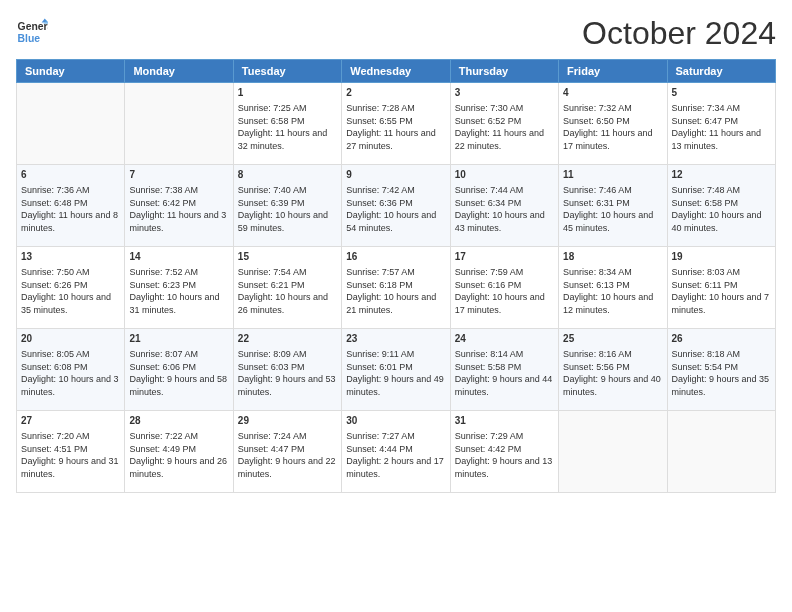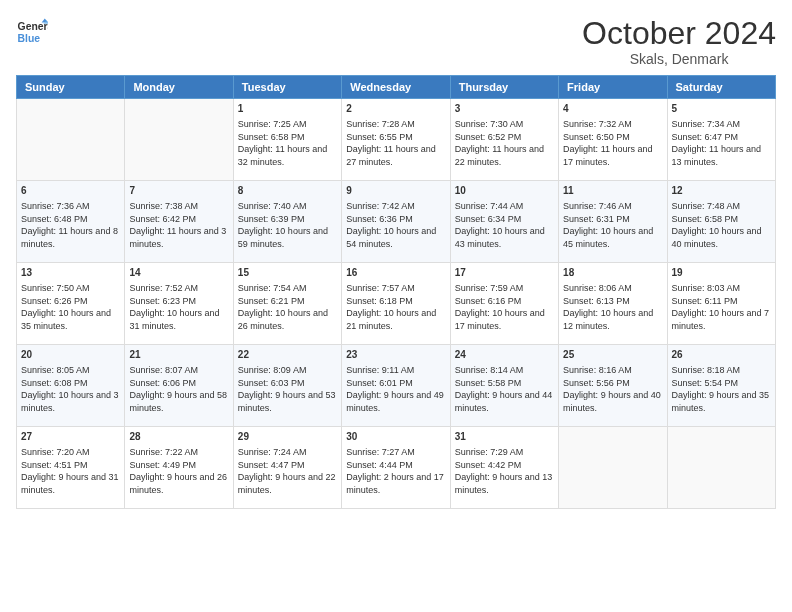--- a/index.html
+++ b/index.html
@@ -25,21 +25,21 @@
     .logo {
       display: flex;
       align-items: center;
       gap: 4px;
     }
     .logo-icon {
       width: 32px;
       height: 32px;
     }
     .title-block {
-      text-align: center;
+      text-align: left;
     }
     .month-title {
       font-size: 32px;
       font-weight: 300;
       color: #333;
       line-height: 1.1;
     }
     .subtitle {
       font-size: 14px;
       color: #555;
@@ -89,21 +89,20 @@
     <div class="logo">
       <svg class="logo-icon" viewBox="0 0 40 40">
         <text x="2" y="18" font-size="13" font-weight="bold" fill="#333">General</text>
         <text x="2" y="32" font-size="13" font-weight="bold" fill="#4a90d9">Blue</text>
         <polygon points="32,8 40,8 36,3" fill="#4a90d9"></polygon>
         <polygon points="34,10 42,10 38,5" fill="#6ab0e8" opacity="0.6"></polygon>
       </svg>
     </div>
     <div class="title-block">
       <div class="month-title">October 2024</div>
-      <div class="subtitle">Skals, Denmark</div>
     </div>
   </div>
 
   <table>
     <thead>
       <tr>
         <th>Sunday</th>
         <th>Monday</th>
         <th>Tuesday</th>
         <th>Wednesday</th>
@@ -130,21 +129,21 @@
           <td><span class="day-num">10</span><span>Sunrise: 7:44 AM</span><br><span>Sunset: 6:34 PM</span><br><span>Daylight: 10 hours and 43 minutes.</span></td>
           <td><span class="day-num">11</span><span>Sunrise: 7:46 AM</span><br><span>Sunset: 6:31 PM</span><br><span>Daylight: 10 hours and 45 minutes.</span></td>
           <td><span class="day-num">12</span><span>Sunrise: 7:48 AM</span><br><span>Sunset: 6:58 PM</span><br><span>Daylight: 10 hours and 40 minutes.</span></td>
         </tr>
         <tr>
           <td><span class="day-num">13</span><span>Sunrise: 7:50 AM</span><br><span>Sunset: 6:26 PM</span><br><span>Daylight: 10 hours and 35 minutes.</span></td>
           <td><span class="day-num">14</span><span>Sunrise: 7:52 AM</span><br><span>Sunset: 6:23 PM</span><br><span>Daylight: 10 hours and 31 minutes.</span></td>
           <td><span class="day-num">15</span><span>Sunrise: 7:54 AM</span><br><span>Sunset: 6:21 PM</span><br><span>Daylight: 10 hours and 26 minutes.</span></td>
           <td><span class="day-num">16</span><span>Sunrise: 7:57 AM</span><br><span>Sunset: 6:18 PM</span><br><span>Daylight: 10 hours and 21 minutes.</span></td>
           <td><span class="day-num">17</span><span>Sunrise: 7:59 AM</span><br><span>Sunset: 6:16 PM</span><br><span>Daylight: 10 hours and 17 minutes.</span></td>
-          <td><span class="day-num">18</span><span>Sunrise: 8:06 AM</span><br><span>Sunset: 6:13 PM</span><br><span>Daylight: 10 hours and 12 minutes.</span></td>
+          <td><span class="day-num">18</span><span>Sunrise: 8:34 AM</span><br><span>Sunset: 6:13 PM</span><br><span>Daylight: 10 hours and 12 minutes.</span></td>
           <td><span class="day-num">19</span><span>Sunrise: 8:03 AM</span><br><span>Sunset: 6:11 PM</span><br><span>Daylight: 10 hours and 7 minutes.</span></td>
         </tr>
         <tr>
           <td><span class="day-num">20</span><span>Sunrise: 8:05 AM</span><br><span>Sunset: 6:08 PM</span><br><span>Daylight: 10 hours and 3 minutes.</span></td>
           <td><span class="day-num">21</span><span>Sunrise: 8:07 AM</span><br><span>Sunset: 6:06 PM</span><br><span>Daylight: 9 hours and 58 minutes.</span></td>
           <td><span class="day-num">22</span><span>Sunrise: 8:09 AM</span><br><span>Sunset: 6:03 PM</span><br><span>Daylight: 9 hours and 53 minutes.</span></td>
           <td><span class="day-num">23</span><span>Sunrise: 9:11 AM</span><br><span>Sunset: 6:01 PM</span><br><span>Daylight: 9 hours and 49 minutes.</span></td>
           <td><span class="day-num">24</span><span>Sunrise: 8:14 AM</span><br><span>Sunset: 5:58 PM</span><br><span>Daylight: 9 hours and 44 minutes.</span></td>
           <td><span class="day-num">25</span><span>Sunrise: 8:16 AM</span><br><span>Sunset: 5:56 PM</span><br><span>Daylight: 9 hours and 40 minutes.</span></td>
           <td><span class="day-num">26</span><span>Sunrise: 8:18 AM</span><br><span>Sunset: 5:54 PM</span><br><span>Daylight: 9 hours and 35 minutes.</span></td>

